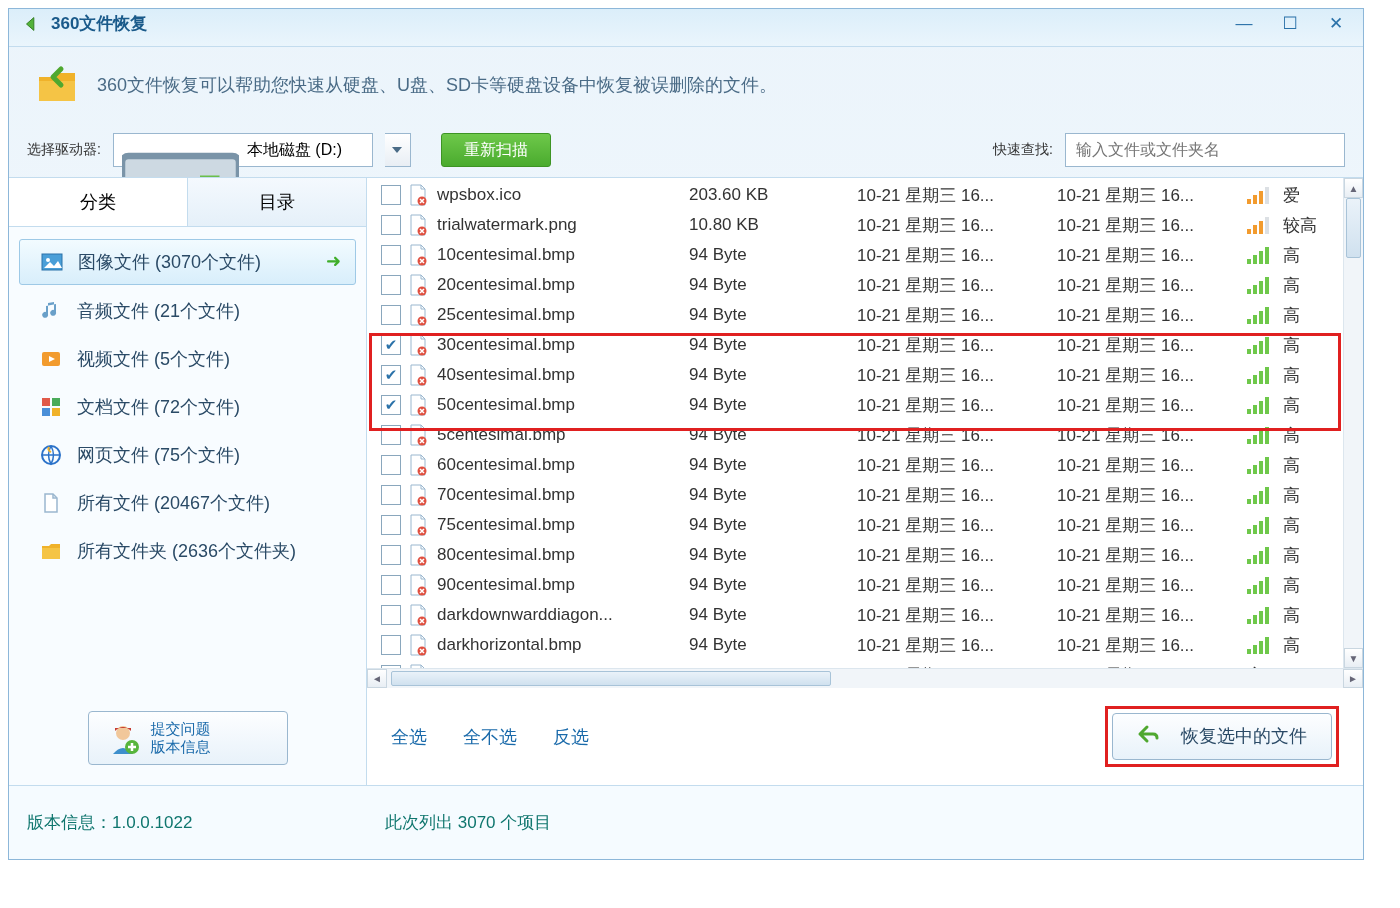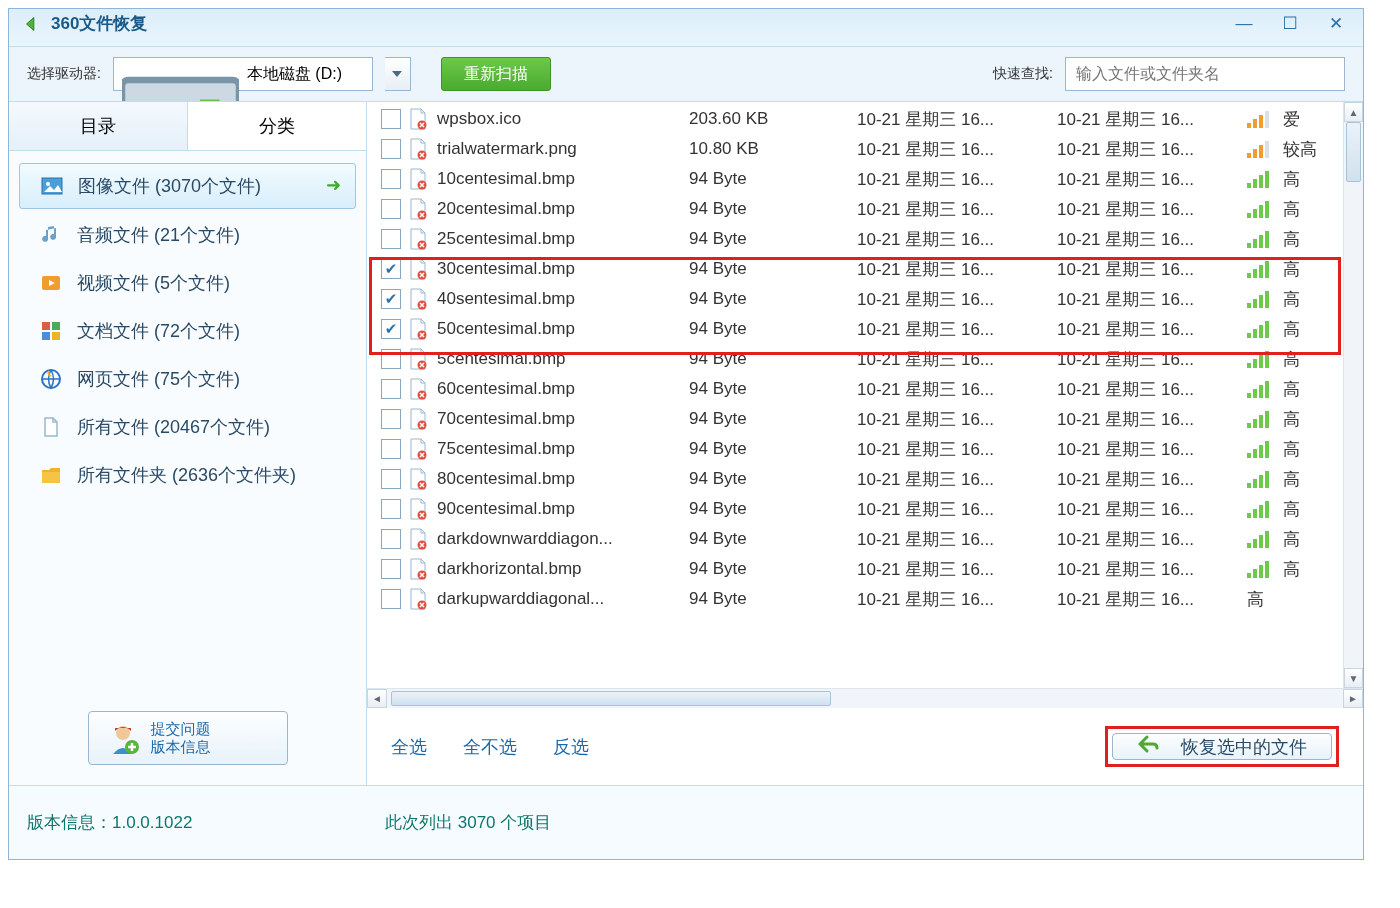--- a/index.html
+++ b/index.html
@@ -73,21 +73,21 @@
 
 .hscroll { height: 20px; background: #f1f5f9; border-top: 1px solid #dce6ee; display: flex; align-items: stretch; }
 .hbtn { width: 20px; display: flex; align-items: center; justify-content: center; font-size: 10px; color: #667; border: 1px solid #c9d6e0; background: linear-gradient(#fff,#e8eef4); cursor: pointer; }
 .htrack { flex: 1; position: relative; }
 .hthumb { position: absolute; left: 4px; top: 2px; bottom: 2px; width: 440px; background: linear-gradient(#eaf2f9,#d0e1ef); border: 1px solid #a8c3d8; border-radius: 2px; }
 
 .main-footer { padding: 18px 24px; display: flex; align-items: center; gap: 36px; }
 .link { color: #1a6aaa; font-size: 18px; cursor: pointer; }
 .main-footer .spacer { flex: 1; }
 .recover-wrap { border: 3px solid #e02020; padding: 4px; }
-.recover-btn { border: 1px solid #9ab7cf; background: linear-gradient(#fdfeff,#e8f2fa); border-radius: 4px; padding: 0 24px; display: flex; align-items: center; gap: 22px; font-size: 18px; color: #2a4a66; cursor: pointer; }
+.recover-btn { border: 1px solid #9ab7cf; background: linear-gradient(#fdfeff,#e8f2fa); border-radius: 4px; padding: 10px 24px; display: flex; gap: 22px; font-size: 18px; color: #2a4a66; cursor: pointer; }
 
 .statusbar { border-top: 1px solid #c3dcee; background: #f5fbff; padding: 25px 18px; display: flex; font-size: 17px; color: #0f766e; }
 .statusbar .left { width: 358px; }
 </style>
 </head>
 <body>
 
 <div class="window">
 
   <div class="titlebar">
@@ -97,20 +97,30 @@
         </svg>
     </span>
     <span class="title">360文件恢复</span>
     <div class="winbtns">
       <div class="winbtn">—</div>
       <div class="winbtn">☐</div>
       <div class="winbtn">✕</div>
     </div>
   </div>
 
+  <div class="desc-bar">
+    <span class="desc-icon">
+      <svg viewBox="0 0 48 48">
+          <path d="M6 16 L6 40 L42 40 L42 16 Z" fill="#f5c445"></path>
+          <path d="M6 16 L20 16 L24 12 L42 12 L42 20 L6 20 Z" fill="#f0b22a"></path>
+          <path d="M28 8 L20 16 L28 24" fill="none" stroke="#4fa82f" stroke-width="5" stroke-linecap="round" stroke-linejoin="round"></path>
+        </svg>
+    </span>
+    <span class="desc-text">360文件恢复可以帮助您快速从硬盘、U盘、SD卡等硬盘设备中恢复被误删除的文件。</span>
+  </div>
 
   <div class="toolbar">
     <span class="lbl">选择驱动器:</span>
     <div class="select-wrap">
       <span class="disk-icon">
         <svg viewBox="0 0 18 14">
             <rect x="0" y="2" width="18" height="10" rx="1" fill="#cdd9e2" stroke="#7a94a8"></rect>
             <rect x="12" y="5" width="3" height="4" fill="#6bbf4a"></rect>
           </svg>
       </span>
@@ -124,22 +134,22 @@
     <button class="rescan">重新扫描</button>
     <div class="spacer"></div>
     <span class="lbl">快速查找:</span>
     <input class="search-in" placeholder="输入文件或文件夹名" style="">
   </div>
 
   <div class="body">
 
     <div class="sidebar">
       <div class="tabs">
+        <div class="tab active">分类</div>
         <div class="tab">目录</div>
-        <div class="tab active">分类</div>
       </div>
       <div class="catlist" id="catlist">
           <div class="catitem active">
             <span class="caticon">
               <svg viewBox="0 0 24 24">
                 <rect x="2" y="4" width="20" height="16" fill="#4a9fd8" stroke="#2b72a9"></rect>
                 <circle cx="8" cy="10" r="2" fill="#fff"></circle>
                 <path d="M4 18 L10 12 L14 16 L18 11 L22 18 Z" fill="#fff"></path>
               </svg>
             </span>

